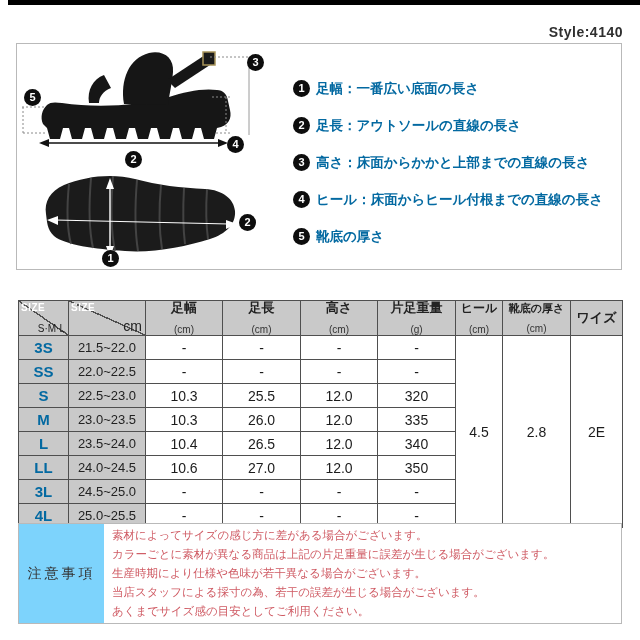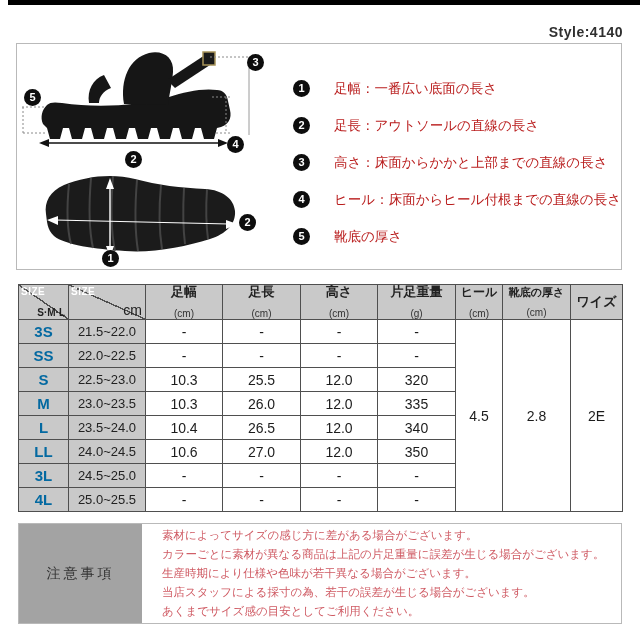--- a/index.html
+++ b/index.html
@@ -19,51 +19,51 @@
   .diagram-box{position:absolute;left:16px;top:43px;width:604px;height:225px;border:1px solid #b9b9b9;background:#fff;}
   .diagram-svg{position:absolute;left:0;top:0;}
   .cnum{
     display:inline-flex;width:17px;height:17px;border-radius:50%;background:#0d0d0d;color:#fff;
     font-size:11px;font-weight:bold;align-items:center;justify-content:center;line-height:1;flex:0 0 17px;
   }
   .marker{position:absolute;}
 
   .legend{position:absolute;left:276px;top:36px;}
   .legend-item{display:flex;align-items:flex-start;margin-bottom:17px;height:20px;}
-  .legend-text{font-size:13.5px;color:#b91c1c;line-height:18px;margin-left:24px;white-space:nowrap;}
+  .legend-text{font-size:13.5px;color:#0369a1;line-height:18px;margin-left:6px;white-space:nowrap;font-weight:bold;}
 
   
   table.spec{
-    position:absolute;left:18px;top:284px;width:604px;
+    position:absolute;left:18px;top:300px;width:604px;
     border-collapse:collapse;table-layout:fixed;
   }
   table.spec th,table.spec td{
     border:1px solid #4f4f4f;text-align:center;vertical-align:middle;padding:0;overflow:hidden;
   }
   table.spec thead th{height:29px;background:#c9c9c9;color:#222;font-size:13px;font-weight:bold;line-height:1.1;}
   table.spec thead .unit{display:block;font-size:10px;font-weight:normal;color:#333;margin-top:9px;}
   table.spec tbody td{height:23px;font-size:14px;color:#1c1c1c;background:#fff;}
   table.spec td.cell-size{background:#c9c9c9;font-weight:bold;font-size:15px;color:#0369a1;}
   table.spec td.cell-cm{background:#c9c9c9;font-size:13px;color:#222;}
   table.spec td.cell-merged{font-size:14px;}
   th.diag{position:relative;padding:0;}
   .diag-line{
     position:absolute;inset:0;
     background-image:linear-gradient(to top right,transparent calc(50% - 0.7px),#4f4f4f calc(50% - 0.7px),#4f4f4f calc(50% + 0.7px),transparent calc(50% + 0.7px));
   }
   .diag-top{position:absolute;left:2px;top:1px;color:#fff;font-size:10px;font-weight:bold;letter-spacing:0.5px;}
-  .diag-bottom{position:absolute;right:3px;bottom:1px;color:#222;font-weight:bold;}
+  .diag-bottom{position:absolute;right:3px;bottom:1px;color:#222;font-weight:normal;}
   .diag-bottom.sml{font-size:10px;}
   .diag-bottom.cm{font-size:14px;font-weight:normal;}
 
   
   .note-box{position:absolute;left:18px;top:523px;width:602px;height:99px;border:1px solid #b9b9b9;display:flex;background:#fff;}
-  .note-title{width:123px;background:#a3a3a3;display:flex;align-items:center;justify-content:center;
+  .note-title{width:85px;background:#7dd3fc;display:flex;align-items:center;justify-content:center;
     font-size:14px;color:#333;letter-spacing:3px;}
-  .note-body{flex:1;display:flex;flex-direction:column;justify-content:center;padding-left:20px;}
+  .note-body{flex:1;display:flex;flex-direction:column;justify-content:center;padding-left:8px;}
   .note-line{color:#cf5a63;font-size:11.5px;line-height:19px;white-space:nowrap;}
 </style>
 </head>
 <body>
 
 <div class="page">
 
   <div class="topbar"></div>
   <div class="style-no">Style:4140</div>
 

